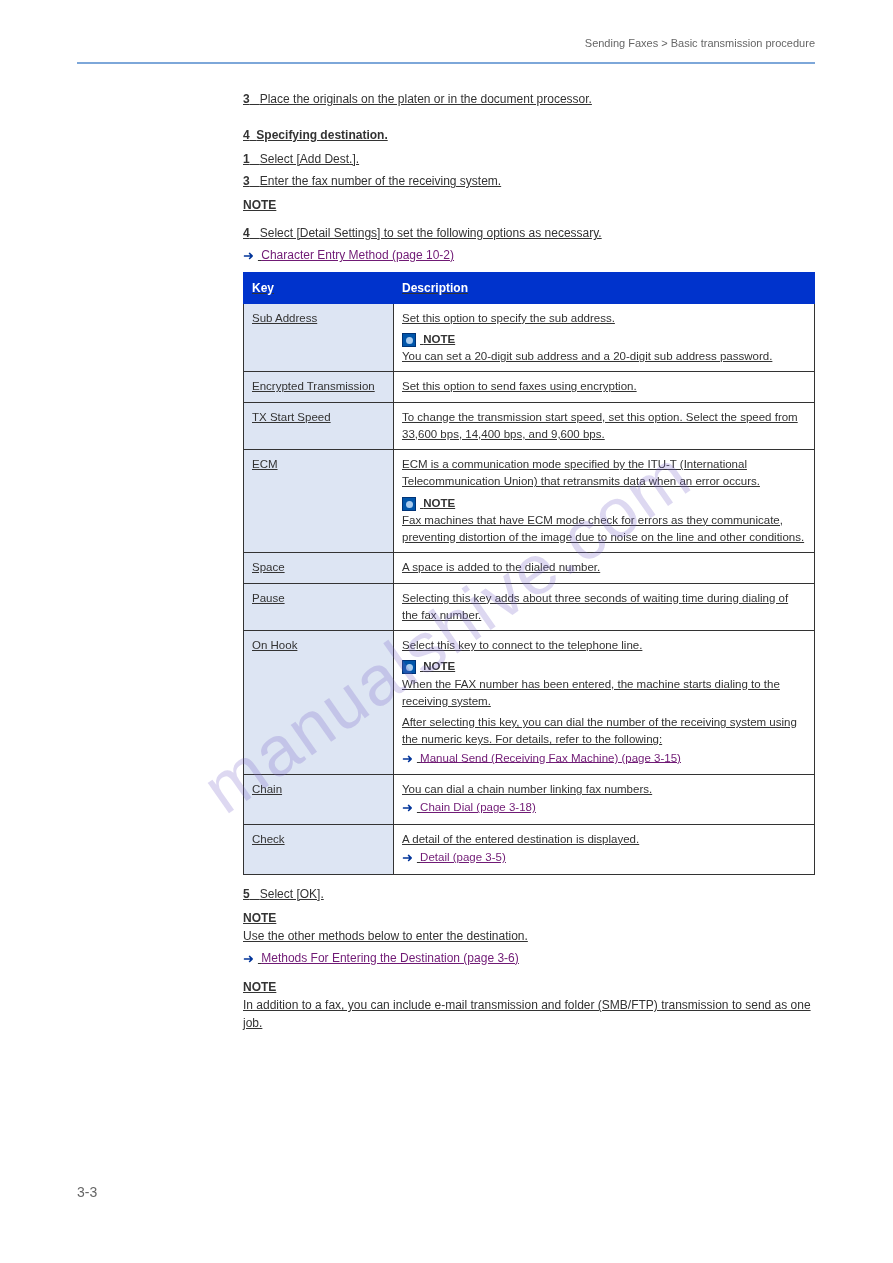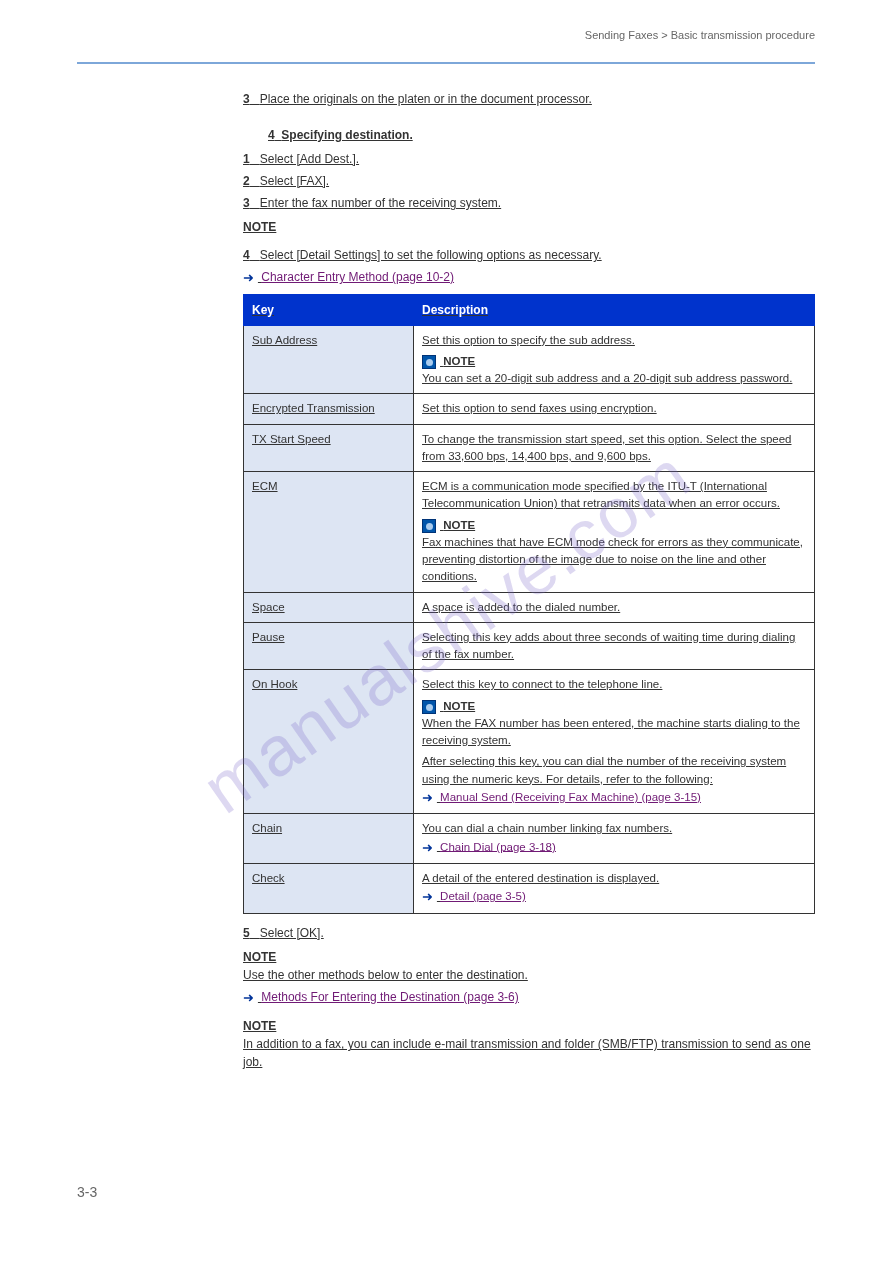--- a/index.html
+++ b/index.html
@@ -16,38 +16,37 @@
   .top-line {
     position: absolute;
     top: 62px;
     left: 77px;
     width: 738px;
     height: 2px;
     background: #7da7d9;
   }
   .header-right {
     position: absolute;
-    top: 27px;
+    top: 35px;
     right: 78px;
     font-size: 11px;
     color: #666666;
     text-align: right;
   }
   .content {
     position: absolute;
     top: 90px;
     left: 243px;
     width: 572px;
     text-decoration: underline;
   }
   .section-num {
     font-weight: bold;
     margin-top: 8px;
     margin-bottom: 6px;
-    margin-left: 25px;
   }
   .p { margin-bottom: 4px; }
   .note {
     margin-top: 6px;
     margin-bottom: 4px;
   }
   .link-arrow {
     display: inline-block;
     color: #003399;
     vertical-align: middle;
@@ -73,21 +72,21 @@
     font-size: 12px;
   }
   .table td {
     border: 1px solid #333333;
     padding: 6px 8px;
     vertical-align: top;
     font-size: 11.5px;
   }
   .table td.key {
     background: #dde5f3;
-    width: 170px;
+    width: 150px;
   }
   .note-icon {
     display: inline-block;
     width: 14px;
     height: 14px;
     background: #0055aa;
     border: 1px solid #003377;
     vertical-align: middle;
     margin-right: 4px;
     position: relative;
@@ -139,24 +138,20 @@
   <div class="section-num" style="margin-top:18px;">
     <span>4</span>&nbsp;
     <span>Specifying destination.</span>
   </div>
 
   <div class="p">
     <b>1</b>&nbsp;&nbsp;
     <span>Select [Add Dest.].</span>
   </div>
   <div class="p">
-    <b>2</b>&nbsp;&nbsp;
-    <span>Select [FAX].</span>
-  </div>
-  <div class="p">
     <b>3</b>&nbsp;&nbsp;
     <span>Enter the fax number of the receiving system.</span>
   </div>
 
   <div class="note">
     <div style="font-weight:bold;">NOTE</div>
   </div>
 
   <div class="p" style="margin-top:10px;">
     <b>4</b>&nbsp;&nbsp;

